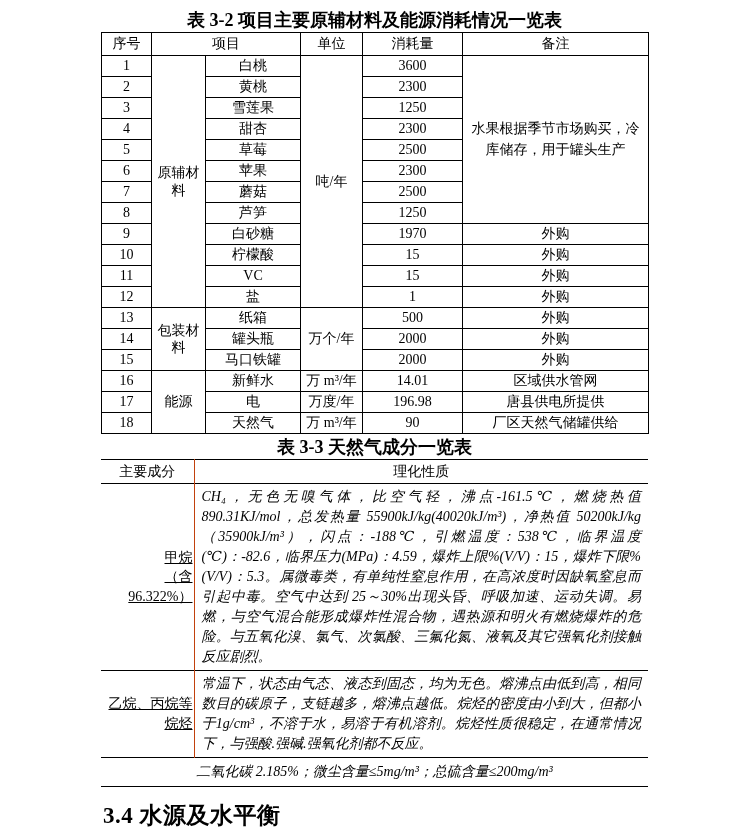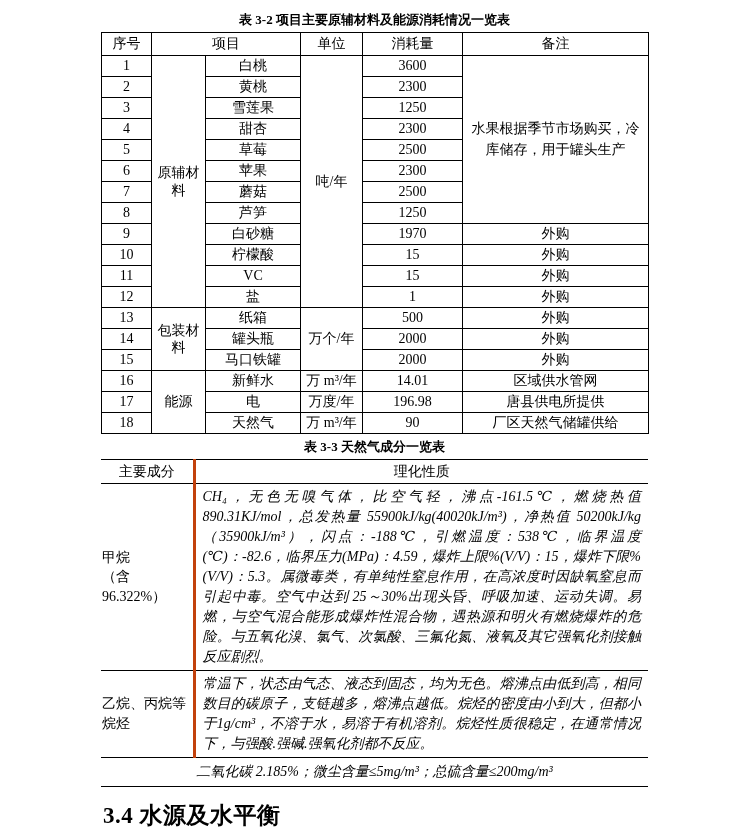--- a/index.html
+++ b/index.html
@@ -8,21 +8,21 @@
     width:745px; height:837px;
     background:#ffffff;
     color:#000;
     font-family:"Liberation Serif","DejaVu Serif",serif;
     overflow:hidden;
   }
   .content { padding:10px 0 0 101px; width:547px; }
 
   .tbl-title {
     width:547px; text-align:center;
-    font-weight:bold; font-size:13px; line-height:20px;
+    font-weight:bold; font-size:18px; line-height:20px;
     margin:0 0 2px 0;
   }
 
   table.t32 {
     border-collapse:collapse; table-layout:fixed;
     width:547px; font-size:14px;
   }
   .t32 th, .t32 td {
     border:1px solid #000;
     text-align:center; vertical-align:middle;
@@ -35,23 +35,23 @@
 
   table.t33 {
     border-collapse:collapse; table-layout:fixed;
     width:547px; font-size:14px; margin-top:1px;
   }
   .t33 td {
     border-top:1px solid #000;
     vertical-align:middle; overflow:hidden;
   }
   .t33 tr.last td { border-bottom:1px solid #000;font-style:italic; }
-  .t33 td.divider { border-right:3px solid #c2410c; }
+  .t33 td.divider { border-right:1px solid #c2410c; }
   .t33 td.hdr { text-align:center; height:21px; }
-  .t33 td.comp { text-align:left; white-space:pre-line; line-height:1.4; }
+  .t33 td.comp { text-align:right; white-space:pre-line; line-height:1.4;text-decoration:underline; }
   .t33 td.prop { text-align:justify; padding:3px 7px; line-height:20px;font-style:italic; }
   .t33 td.gasfooter { text-align:center; height:26px; }
 
   .sec-heading {
     font-size:23px; font-weight:bold;
     margin:13px 0 0 2px; letter-spacing:0.5px;
   }
   .sec-para {
     width:547px;
     font-size:15px; line-height:36px;

